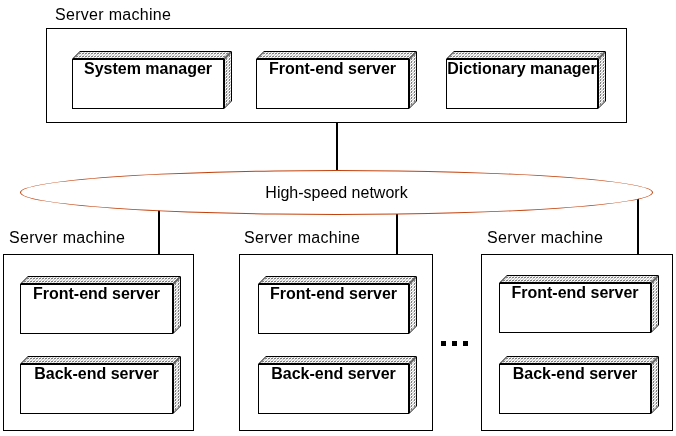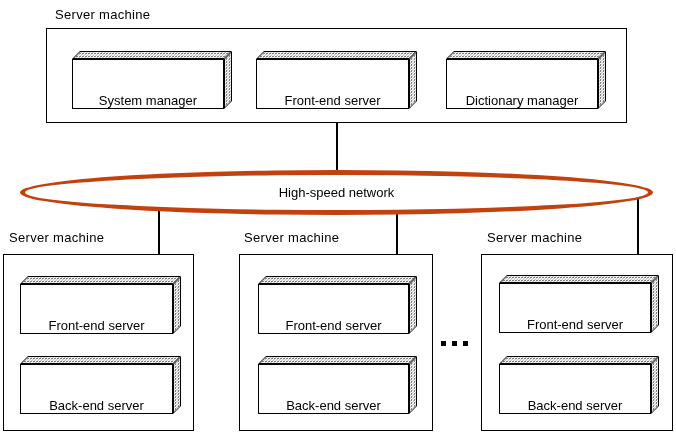--- a/index.html
+++ b/index.html
@@ -1,42 +1,42 @@
 <!DOCTYPE html>
 <html><head>
 <meta charset="utf-8">
 <style>
   html,body{margin:0;padding:0;background:#fff;}
   .stage{
     position:relative;width:676px;height:436px;background:#fff;
     font-family:"Liberation Sans","DejaVu Sans",sans-serif;
-    font-size:13px;color:#000;overflow:hidden;
+    font-size:16px;color:#000;overflow:hidden;
   }
   .lbl{position:absolute;white-space:nowrap;letter-spacing:.3px;line-height:12px;}
   .rect{position:absolute;border:1.5px solid #000;background:#fff;box-sizing:border-box;}
   .conn{position:absolute;width:1.5px;background:#000;z-index:1;}
   .net{
     position:absolute;left:20px;top:170px;width:633px;height:45px;
-    border:5px solid #c2410c;border-radius:50%;background:#fff;z-index:2;
+    border:1px solid #c2410c;border-radius:50%;background:#fff;z-index:2;
     display:flex;align-items:center;justify-content:center;box-sizing:border-box;
   }
   .b3{position:absolute;}
   .face{
     position:absolute;box-sizing:border-box;
     background-color:#fff;
     background-image:radial-gradient(#000 34%,transparent 44%);
     background-size:3px 3px;
     border:1px solid #000;
   }
   .ftop{left:0;top:-8px;width:100%;height:8px;transform:skewX(-45deg);transform-origin:0 100%;}
   .frgt{right:-8px;top:0;width:8px;height:100%;transform:skewY(-45deg);transform-origin:0 0;}
   .front{
     position:absolute;left:0;top:0;width:100%;height:100%;box-sizing:border-box;
     background:#fff;border:1.5px solid #000;
-    display:flex;align-items:flex-end;justify-content:center;white-space:nowrap;
+    display:flex;align-items:flex-start;justify-content:center;white-space:nowrap;font-weight:bold;
   }
   .dots{position:absolute;left:441px;top:341px;display:flex;gap:6px;}
   .dots i{display:block;width:5px;height:5px;background:#000;}
 </style>
 </head>
 <body>
 
 <div class="stage">
 
   <div class="lbl" style="left:55px;top:9px;">Server machine</div>

